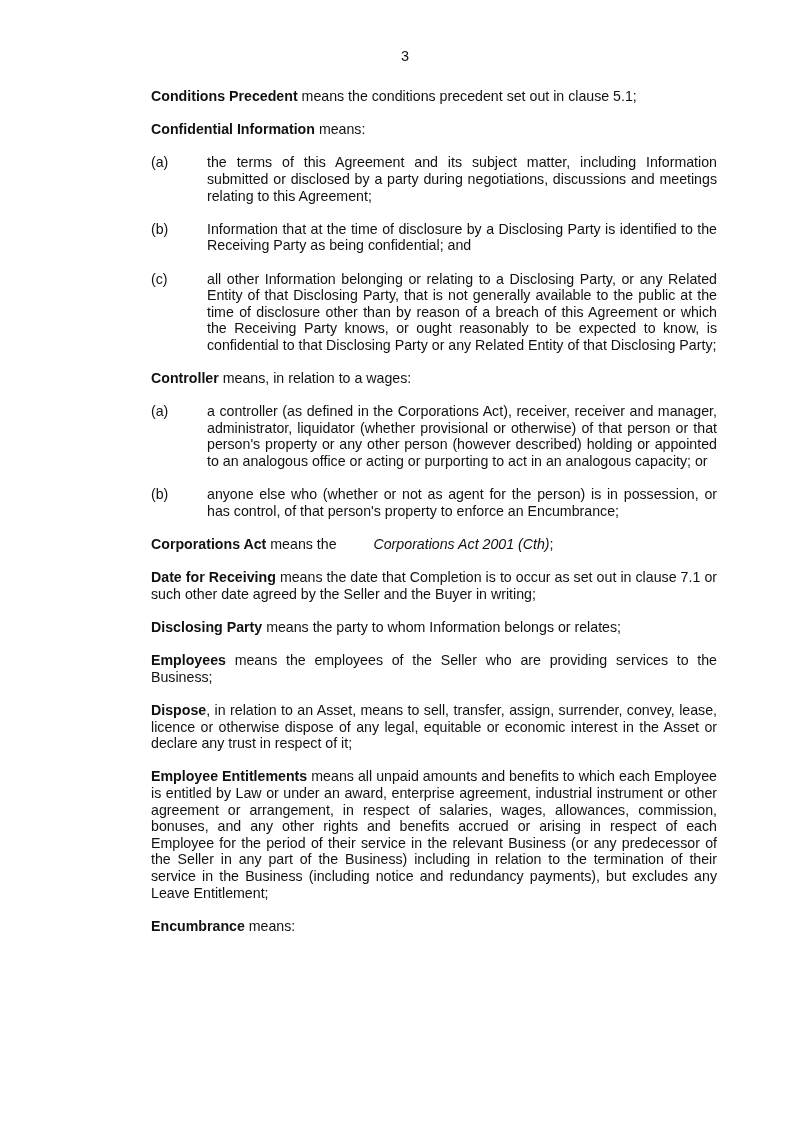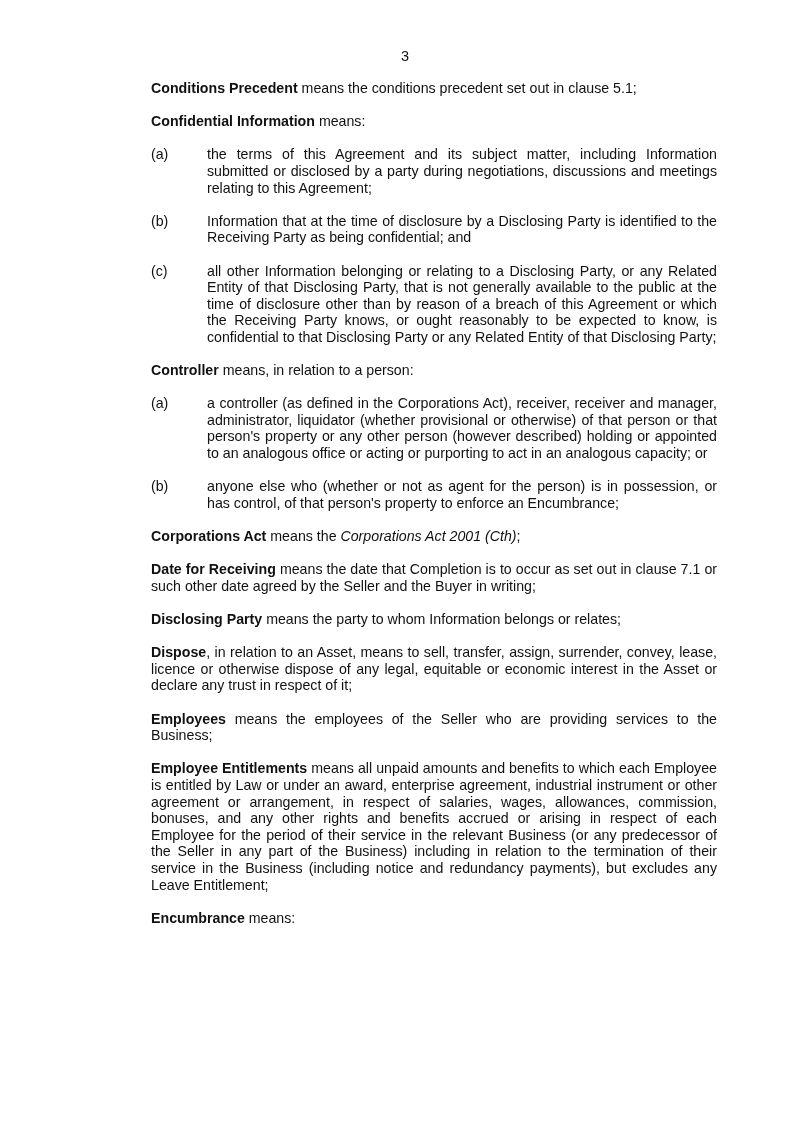--- a/index.html
+++ b/index.html
@@ -3,27 +3,27 @@
   <meta charset="utf-8">
   <style>
     html, body { margin: 0; padding: 0; background: #ffffff; }
     body { width: 793px; height: 1122px; position: relative; overflow: hidden; }
     .page {
       position: absolute; left: 0; top: 0; width: 793px; height: 1122px;
       font-family: "Liberation Sans", sans-serif; font-size: 14.2px; color: #111;
       line-height: 16.6px;
     }
     .page-num { position: absolute; top: 48px; left: 0; width: 810px; text-align: center; font-size: 14.5px; }
-    .body { position: absolute; left: 151px; top: 80px; width: 566px; }
+    .body { position: absolute; left: 151px; top: 88px; width: 566px; }
     .para { margin: 0 0 16.6px 0; text-align: justify; }
     .term { font-weight: bold; }
     .item { display: flex; margin: 0 0 16.6px 0; }
     .item-label { width: 56px; flex: 0 0 56px; }
     .item-text { flex: 1; text-align: justify; }
-    em { font-style: italic; }
+    em { font-style: italic; margin-left: 33px; }
   </style>
 </head>
 <body>
 
 <div class="page">
   <div class="page-num">3</div>
 
   <div class="body">
 
     <p class="para"><span class="term">Conditions Precedent</span><span> means the conditions precedent set out in clause 5.1;</span></p>
@@ -35,39 +35,39 @@
     </div>
     <div class="item">
       <div class="item-label">(b)</div>
       <div class="item-text">Information that at the time of disclosure by a Disclosing Party is identified to the Receiving Party as being confidential; and</div>
     </div>
     <div class="item">
       <div class="item-label">(c)</div>
       <div class="item-text">all other Information belonging or relating to a Disclosing Party, or any Related Entity of that Disclosing Party, that is not generally available to the public at the time of disclosure other than by reason of a breach of this Agreement or which the Receiving Party knows, or ought reasonably to be expected to know, is confidential to that Disclosing Party or any Related Entity of that Disclosing Party;</div>
     </div>
 
-    <p class="para"><span class="term">Controller</span><span> means, in relation to a person:</span></p>
+    <p class="para"><span class="term">Controller</span><span> means, in relation to a wages:</span></p>
     <div class="item">
       <div class="item-label">(a)</div>
       <div class="item-text">a controller (as defined in the Corporations Act), receiver, receiver and manager, administrator, liquidator (whether provisional or otherwise) of that person or that person's property or any other person (however described) holding or appointed to an analogous office or acting or purporting to act in an analogous capacity; or</div>
     </div>
     <div class="item">
       <div class="item-label">(b)</div>
       <div class="item-text">anyone else who (whether or not as agent for the person) is in possession, or has control, of that person's property to enforce an Encumbrance;</div>
     </div>
 
     <p class="para"><span class="term">Corporations Act</span><span> means the </span><em>Corporations Act 2001 (Cth)</em><span>;</span></p>
 
     <p class="para"><span class="term">Date for Receiving</span><span> means the date that Completion is to occur as set out in clause 7.1 or such other date agreed by the Seller and the Buyer in writing;</span></p>
 
 
     <p class="para"><span class="term">Disclosing Party</span><span> means the party to whom Information belongs or relates;</span></p>
 
+    <p class="para"><span class="term">Employees</span><span> means the employees of the Seller who are providing services to the Business;</span></p>
+
     <p class="para"><span class="term">Dispose</span><span>, in relation to an Asset, means to sell, transfer, assign, surrender, convey, lease, licence or otherwise dispose of any legal, equitable or economic interest in the Asset or declare any trust in respect of it;</span></p>
-
-    <p class="para"><span class="term">Employees</span><span> means the employees of the Seller who are providing services to the Business;</span></p>
 
     <p class="para"><span class="term">Employee Entitlements</span><span> means all unpaid amounts and benefits to which each Employee is entitled by Law or under an award, enterprise agreement, industrial instrument or other agreement or arrangement, in respect of salaries, wages, allowances, commission, bonuses, and any other rights and benefits accrued or arising in respect of each Employee for the period of their service in the relevant Business (or any predecessor of the Seller in any part of the Business) including in relation to the termination of their service in the Business (including notice and redundancy payments), but excludes any Leave Entitlement;</span></p>
 
     <p class="para"><span class="term">Encumbrance</span><span> means:</span></p>
 
   </div>
 </div>
 
 </body></html>

